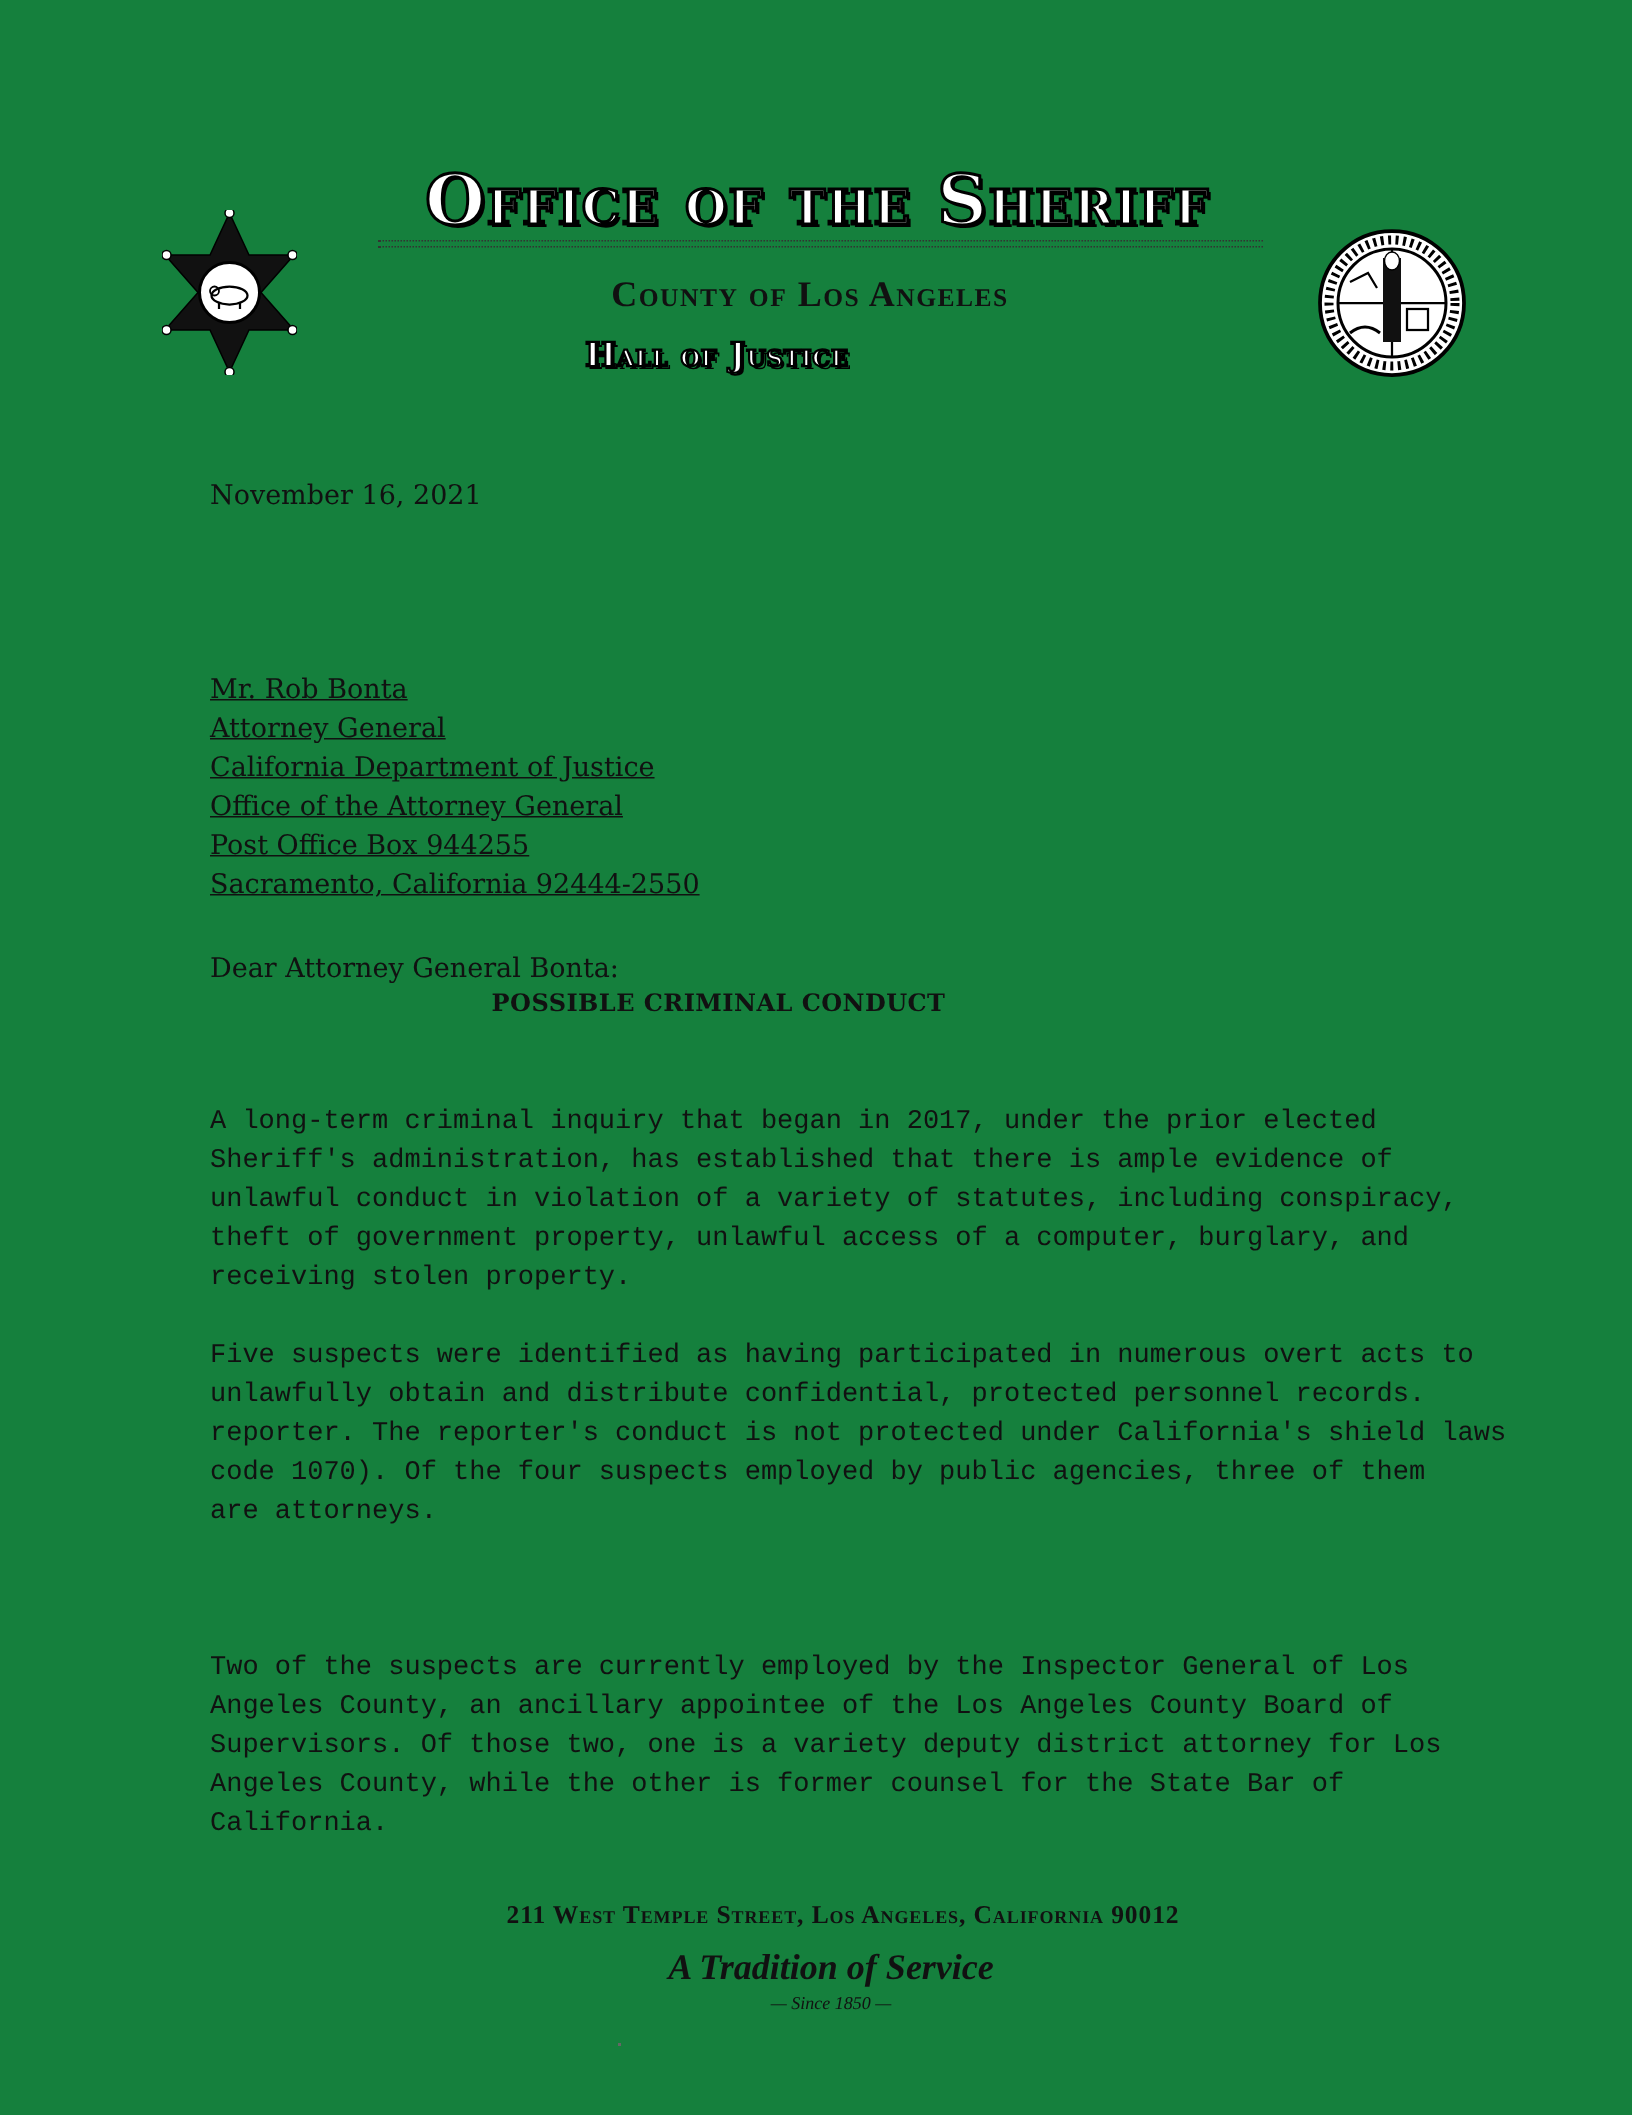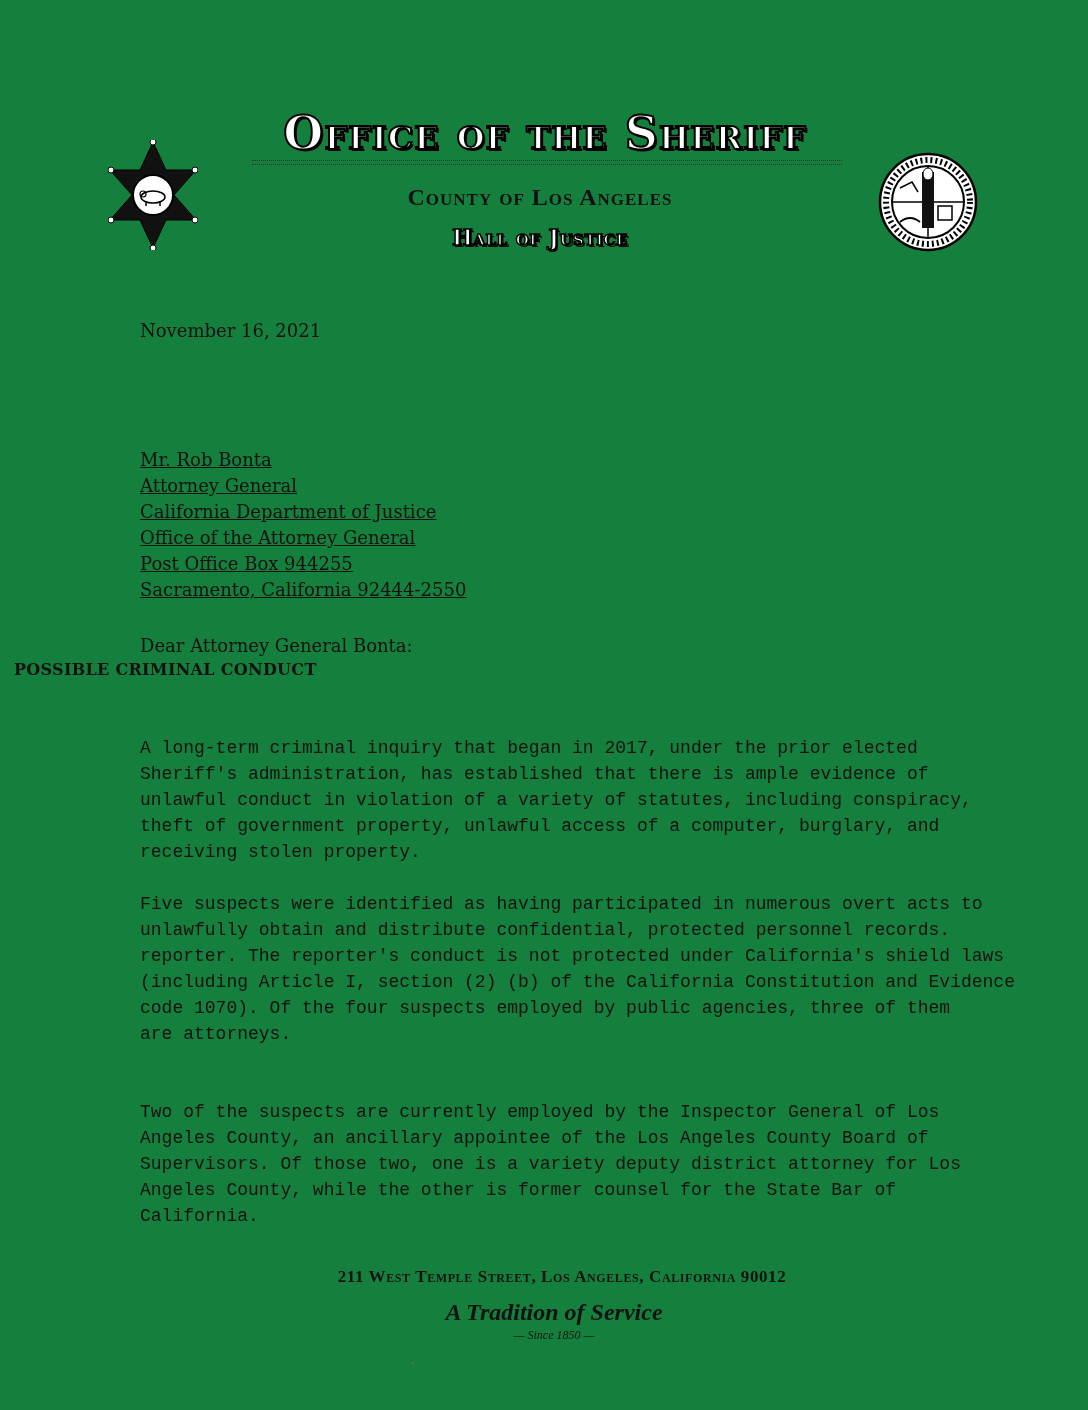--- a/index.html
+++ b/index.html
@@ -16,38 +16,38 @@
       font-variant: small-caps; line-height: 56px;
     }
     .title-rule { position: absolute; left: 252px; top: 160px; width: 590px; height: 3px;
       border-top: 1px dotted #333; border-bottom: 1px dotted #333; }
     .county {
       position: absolute; left: 330px; top: 182px; width: 420px; text-align: center;
       font-family: "Liberation Serif", serif; font-weight: bold; font-size: 24px;
       font-variant: small-caps; letter-spacing: 1px; line-height: 30px;
     }
     .hall {
-      position: absolute; left: 390px; top: 223px; width: 300px; text-align: center;
+      position: absolute; left: 390px; top: 223px; width: 300px; text-align: left;
       font-family: "DejaVu Serif", serif; font-weight: bold; font-size: 22px;
       font-variant: small-caps; color: #fff; -webkit-text-stroke: 1.5px #000;
       text-shadow: 2px 2px 0 #000; line-height: 28px; letter-spacing: 0.5px;
     }
     .sheriff-name {
       position: absolute; left: 380px; top: 268px; width: 320px; text-align: center;
       font-family: "Liberation Serif", serif; font-size: 15px; font-variant: small-caps;
       letter-spacing: 0.5px; line-height: 20px;
     }
 
     
     .mono { font-family: "DejaVu Serif", serif; font-size: 18px; line-height: 26px; color: #111; }
     .date { position: absolute; left: 140px; top: 318px; }
     .address { position: absolute; left: 140px; top: 447px; text-decoration: underline; }
     .address div { height: 26px; }
     .salutation { position: absolute; left: 140px; top: 633px; }
-    .subject { position: absolute; left: 0; width: 944px; top: 656px; text-align: left; }
+    .subject { position: absolute; left: 0; width: 944px; top: 656px; text-align: center; }
     .subject span { font-weight: bold; font-size: 16px; letter-spacing: 0.3px; padding-left: 14px; }
     .para { position: absolute; left: 140px; width: 810px; }
     .para div { height: 26px; white-space: nowrap; font-family: Liberation Mono, monospace; }
     .p1 { top: 735px; }
     .p2 { top: 891px; }
     .p3 { top: 1099px; }
 
     
     .footer-addr {
       position: absolute; left: 0; width: 1088px; top: 1266px; text-align: center;
@@ -130,21 +130,20 @@
     <div>Sheriff's administration, has established that there is ample evidence of</div>
     <div>unlawful conduct in violation of a variety of statutes, including conspiracy,</div>
     <div>theft of government property, unlawful access of a computer, burglary, and</div>
     <div>receiving stolen property.</div>
   </div>
 
   <div class="mono para p2">
     <div>Five suspects were identified as having participated in numerous overt acts to</div>
     <div>unlawfully obtain and distribute confidential, protected personnel records.</div>
     <div>reporter. The reporter's conduct is not protected under California's shield laws</div>
-    <div>(including Article I, section (2) (b) of the California Constitution and Evidence</div>
     <div>code 1070). Of the four suspects employed by public agencies, three of them</div>
     <div>are attorneys.</div>
   </div>
 
   <div class="mono para p3">
     <div>Two of the suspects are currently employed by the Inspector General of Los</div>
     <div>Angeles County, an ancillary appointee of the Los Angeles County Board of</div>
     <div>Supervisors. Of those two, one is a variety deputy district attorney for Los</div>
     <div>Angeles County, while the other is former counsel for the State Bar of</div>
     <div>California.</div>

